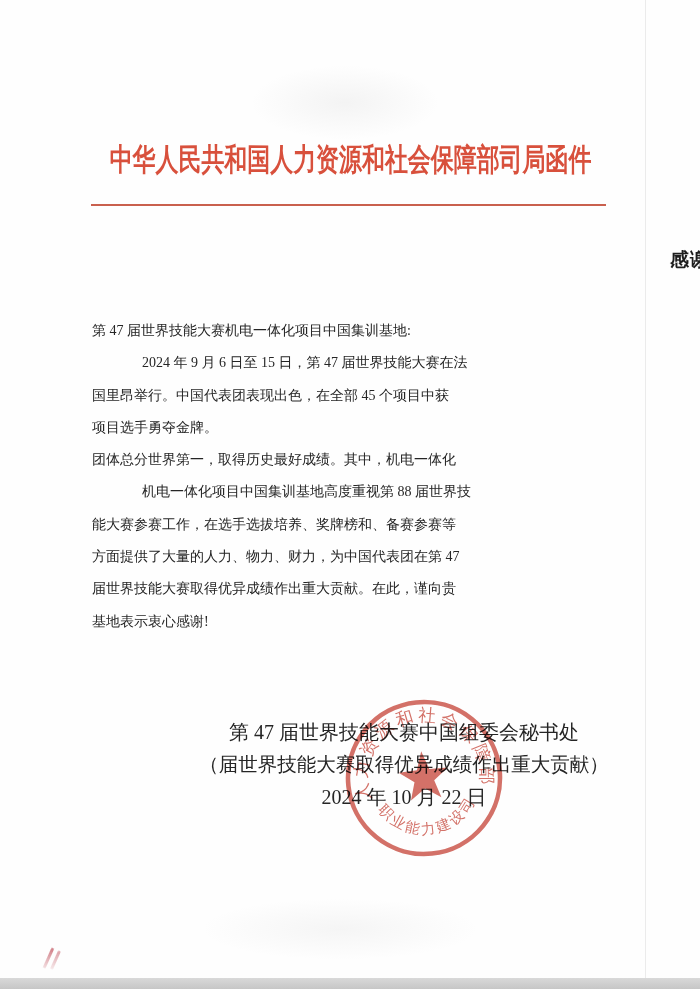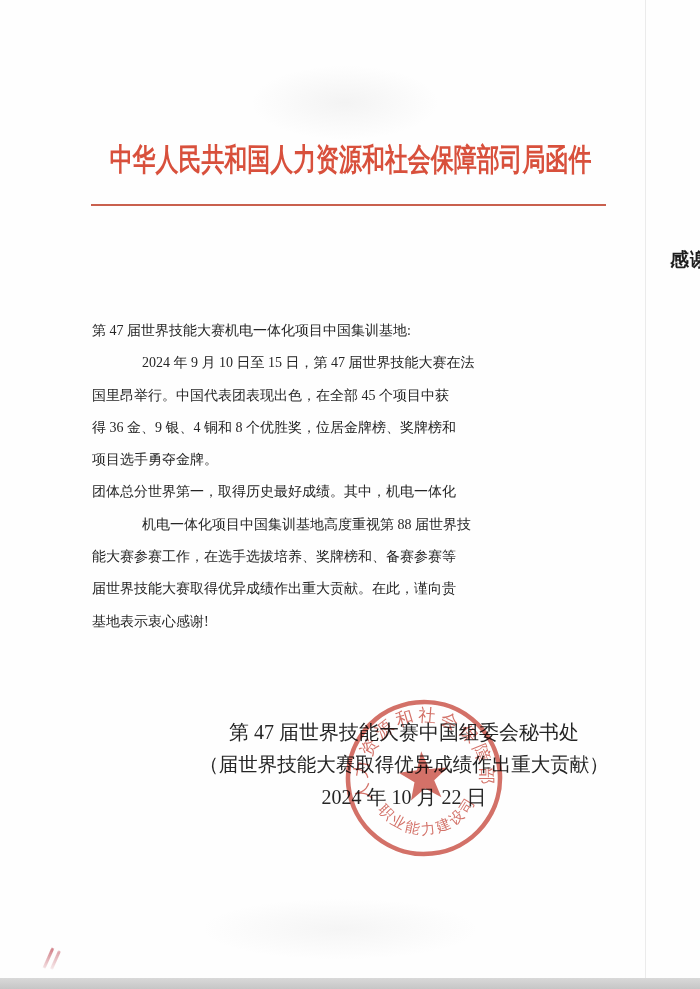--- a/index.html
+++ b/index.html
@@ -89,27 +89,27 @@
 
   <div class="letterhead" id="lh-wrap">
     <span class="lh-inner" id="lh-text" style="color: rgb(216, 80, 60);">中华人民共和国人力资源和社会保障部司局函件</span>
   </div>
   <div class="lh-rule" id="lh-rule" style="background: rgb(201, 96, 78);"></div>
 
   <div class="letter-title">感谢信</div>
 
   <div class="letter-body">
     <div class="line">第 47 届世界技能大赛机电一体化项目中国集训基地:</div>
-    <div class="line indent">2024 年 9 月 10 日至 15 日，第 47 届世界技能大赛在法</div>
+    <div class="line indent">2024 年 9 月 6 日至 15 日，第 47 届世界技能大赛在法</div>
     <div class="line">国里昂举行。中国代表团表现出色，在全部 45 个项目中获</div>
-    <div class="line">得 36 金、9 银、4 铜和 8 个优胜奖，位居金牌榜、奖牌榜和</div>
     <div class="line">项目选手勇夺金牌。</div>
     <div class="line">团体总分世界第一，取得历史最好成绩。其中，机电一体化</div>
     <div class="line indent">机电一体化项目中国集训基地高度重视第 88 届世界技</div>
     <div class="line">能大赛参赛工作，在选手选拔培养、奖牌榜和、备赛参赛等</div>
+    <div class="line">方面提供了大量的人力、物力、财力，为中国代表团在第 47</div>
     <div class="line">届世界技能大赛取得优异成绩作出重大贡献。在此，谨向贵</div>
     <div class="line">基地表示衷心感谢!</div>
   </div>
 
   <div class="signature">
     <div class="org">第 47 届世界技能大赛中国组委会秘书处</div>
     <div class="seal-note">（届世界技能大赛取得优异成绩作出重大贡献）</div>
     <div class="date">2024 年 10 月 22 日</div>
   </div>
 

